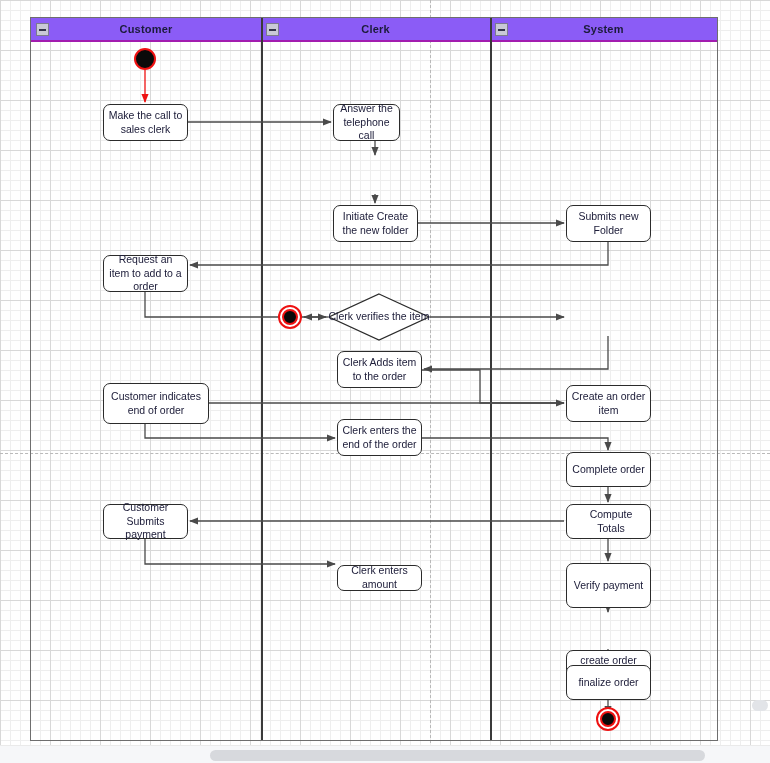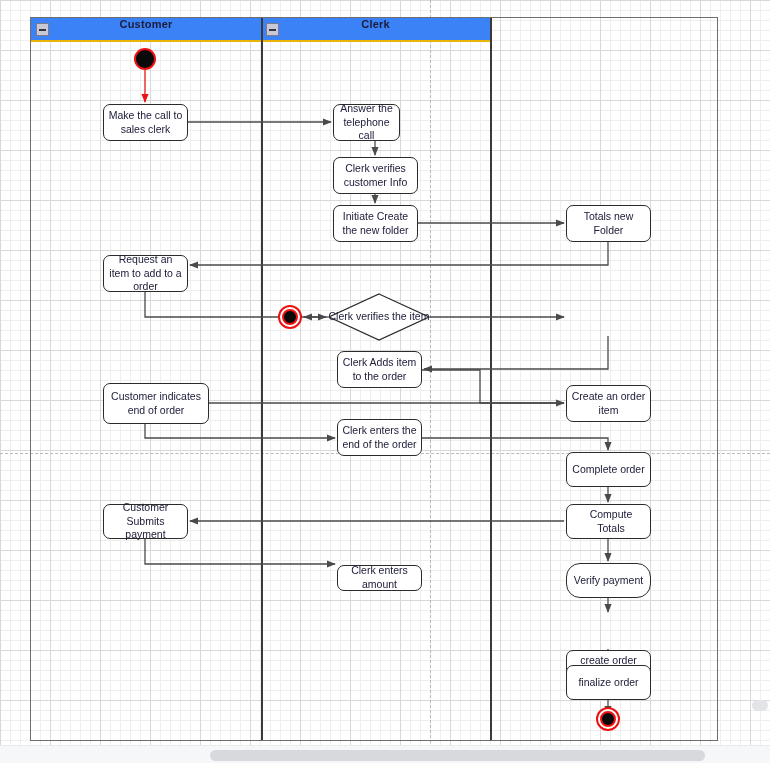--- a/index.html
+++ b/index.html
@@ -24,22 +24,22 @@
   }
 
   
   .guide-v{position:absolute;top:0;bottom:0;width:0;border-left:1px dashed #b9b9b9;}
   .guide-h{position:absolute;left:0;right:0;height:0;border-top:1px dashed #b9b9b9;}
 
   
   #lanes{position:absolute;left:30px;top:17px;width:688px;height:724px;
          border:1px solid #6e6e6e;background:transparent;box-sizing:border-box;}
   .lane-head{position:absolute;top:0;height:24px;box-sizing:border-box;
-             background:#3b82f6;border-bottom:2px solid #eab308;
-             display:flex;align-items:flex-start;justify-content:center;}
+             background:#8b5cf6;border-bottom:2px solid #a21caf;
+             display:flex;align-items:center;justify-content:center;}
   .lane-head .title{font-size:11px;font-weight:bold;color:#1b1b3a;letter-spacing:.2px;}
   .lane-sep{position:absolute;top:0;bottom:0;width:0;border-left:2px solid #3a3a3a;}
   .collapse{position:absolute;left:5px;top:5px;width:13px;height:13px;
             box-sizing:border-box;border:1px solid #7b7b8f;background:#c9c9d6;
             display:flex;align-items:center;justify-content:center;}
   .collapse i{display:block;width:7px;height:2px;background:#33334a;}
 
   
   .node{position:absolute;box-sizing:border-box;background:#ffffff;
         border:1px solid #2b2b2b;border-radius:7px;
@@ -88,20 +88,26 @@
       <div class="collapse">
           <i></i>
         </div>
       <div class="title">Customer</div>
     </div>
     <div class="lane-head" style="left:230px;width:229px;">
       <div class="collapse">
           <i></i>
         </div>
       <div class="title">Clerk</div>
+    </div>
+    <div class="lane-head" style="left:459px;width:227px;">
+      <div class="collapse">
+          <i></i>
+        </div>
+      <div class="title">System</div>
     </div>
 
     <div class="lane-sep" style="left:230px;"></div>
     <div class="lane-sep" style="left:459px;"></div>
   </div>
 
   <svg id="edges" viewBox="0 0 770 745">
     <defs>
       <marker id="ar" viewBox="0 0 10 10" refX="9" refY="5" markerWidth="7" markerHeight="7" orient="auto-start-reverse">
         <path d="M0,1 L10,5 L0,9 z" fill="#4a4a4a"></path>
@@ -174,30 +180,27 @@
   </div>
 
   <div class="node" style="left:103px;top:104px;width:85px;height:37px;">
     <span>Make the call to sales clerk</span>
     </div>
 
   <div class="node" style="left:333px;top:104px;width:67px;height:37px;">
     <span>Answer the telephone call</span>
     </div>
 
-  <div class="node" style="left:333px;top:157px;width:85px;height:37px;">
-    <span>Clerk verifies customer Info</span>
-    </div>
 
   <div class="node" style="left:333px;top:205px;width:85px;height:37px;">
     <span>Initiate Create the new folder</span>
     </div>
 
   <div class="node" style="left:566px;top:205px;width:85px;height:37px;">
-    <span>Totals new Folder</span>
+    <span>Submits new Folder</span>
     </div>
 
   <div class="node" style="left:103px;top:255px;width:85px;height:37px;">
     <span>Request an item to add to a order</span>
     </div>
 
 
   <div class="node" style="left:337px;top:351px;width:85px;height:37px;">
     <span>Clerk Adds item to the order</span>
     </div>
@@ -223,21 +226,21 @@
     </div>
 
   <div class="node" style="left:103px;top:504px;width:85px;height:35px;">
     <span>Customer Submits payment</span>
     </div>
 
   <div class="node" style="left:337px;top:565px;width:85px;height:26px;">
     <span>Clerk enters amount</span>
     </div>
 
-  <div class="node" style="left:566px;top:563px;width:85px;height:35px;border-radius:14px;">
+  <div class="node" style="left:566px;top:563px;width:85px;height:45px;">
     <span>Verify payment</span>
     </div>
 
   <div class="node" style="left:566px;top:614px;width:85px;height:35px;margin-top:36px;">
     <span>create order transaction</span>
     </div>
 
   <div class="node" style="left:566px;top:665px;width:85px;height:35px;">
     <span>finalize order</span>
     </div>

